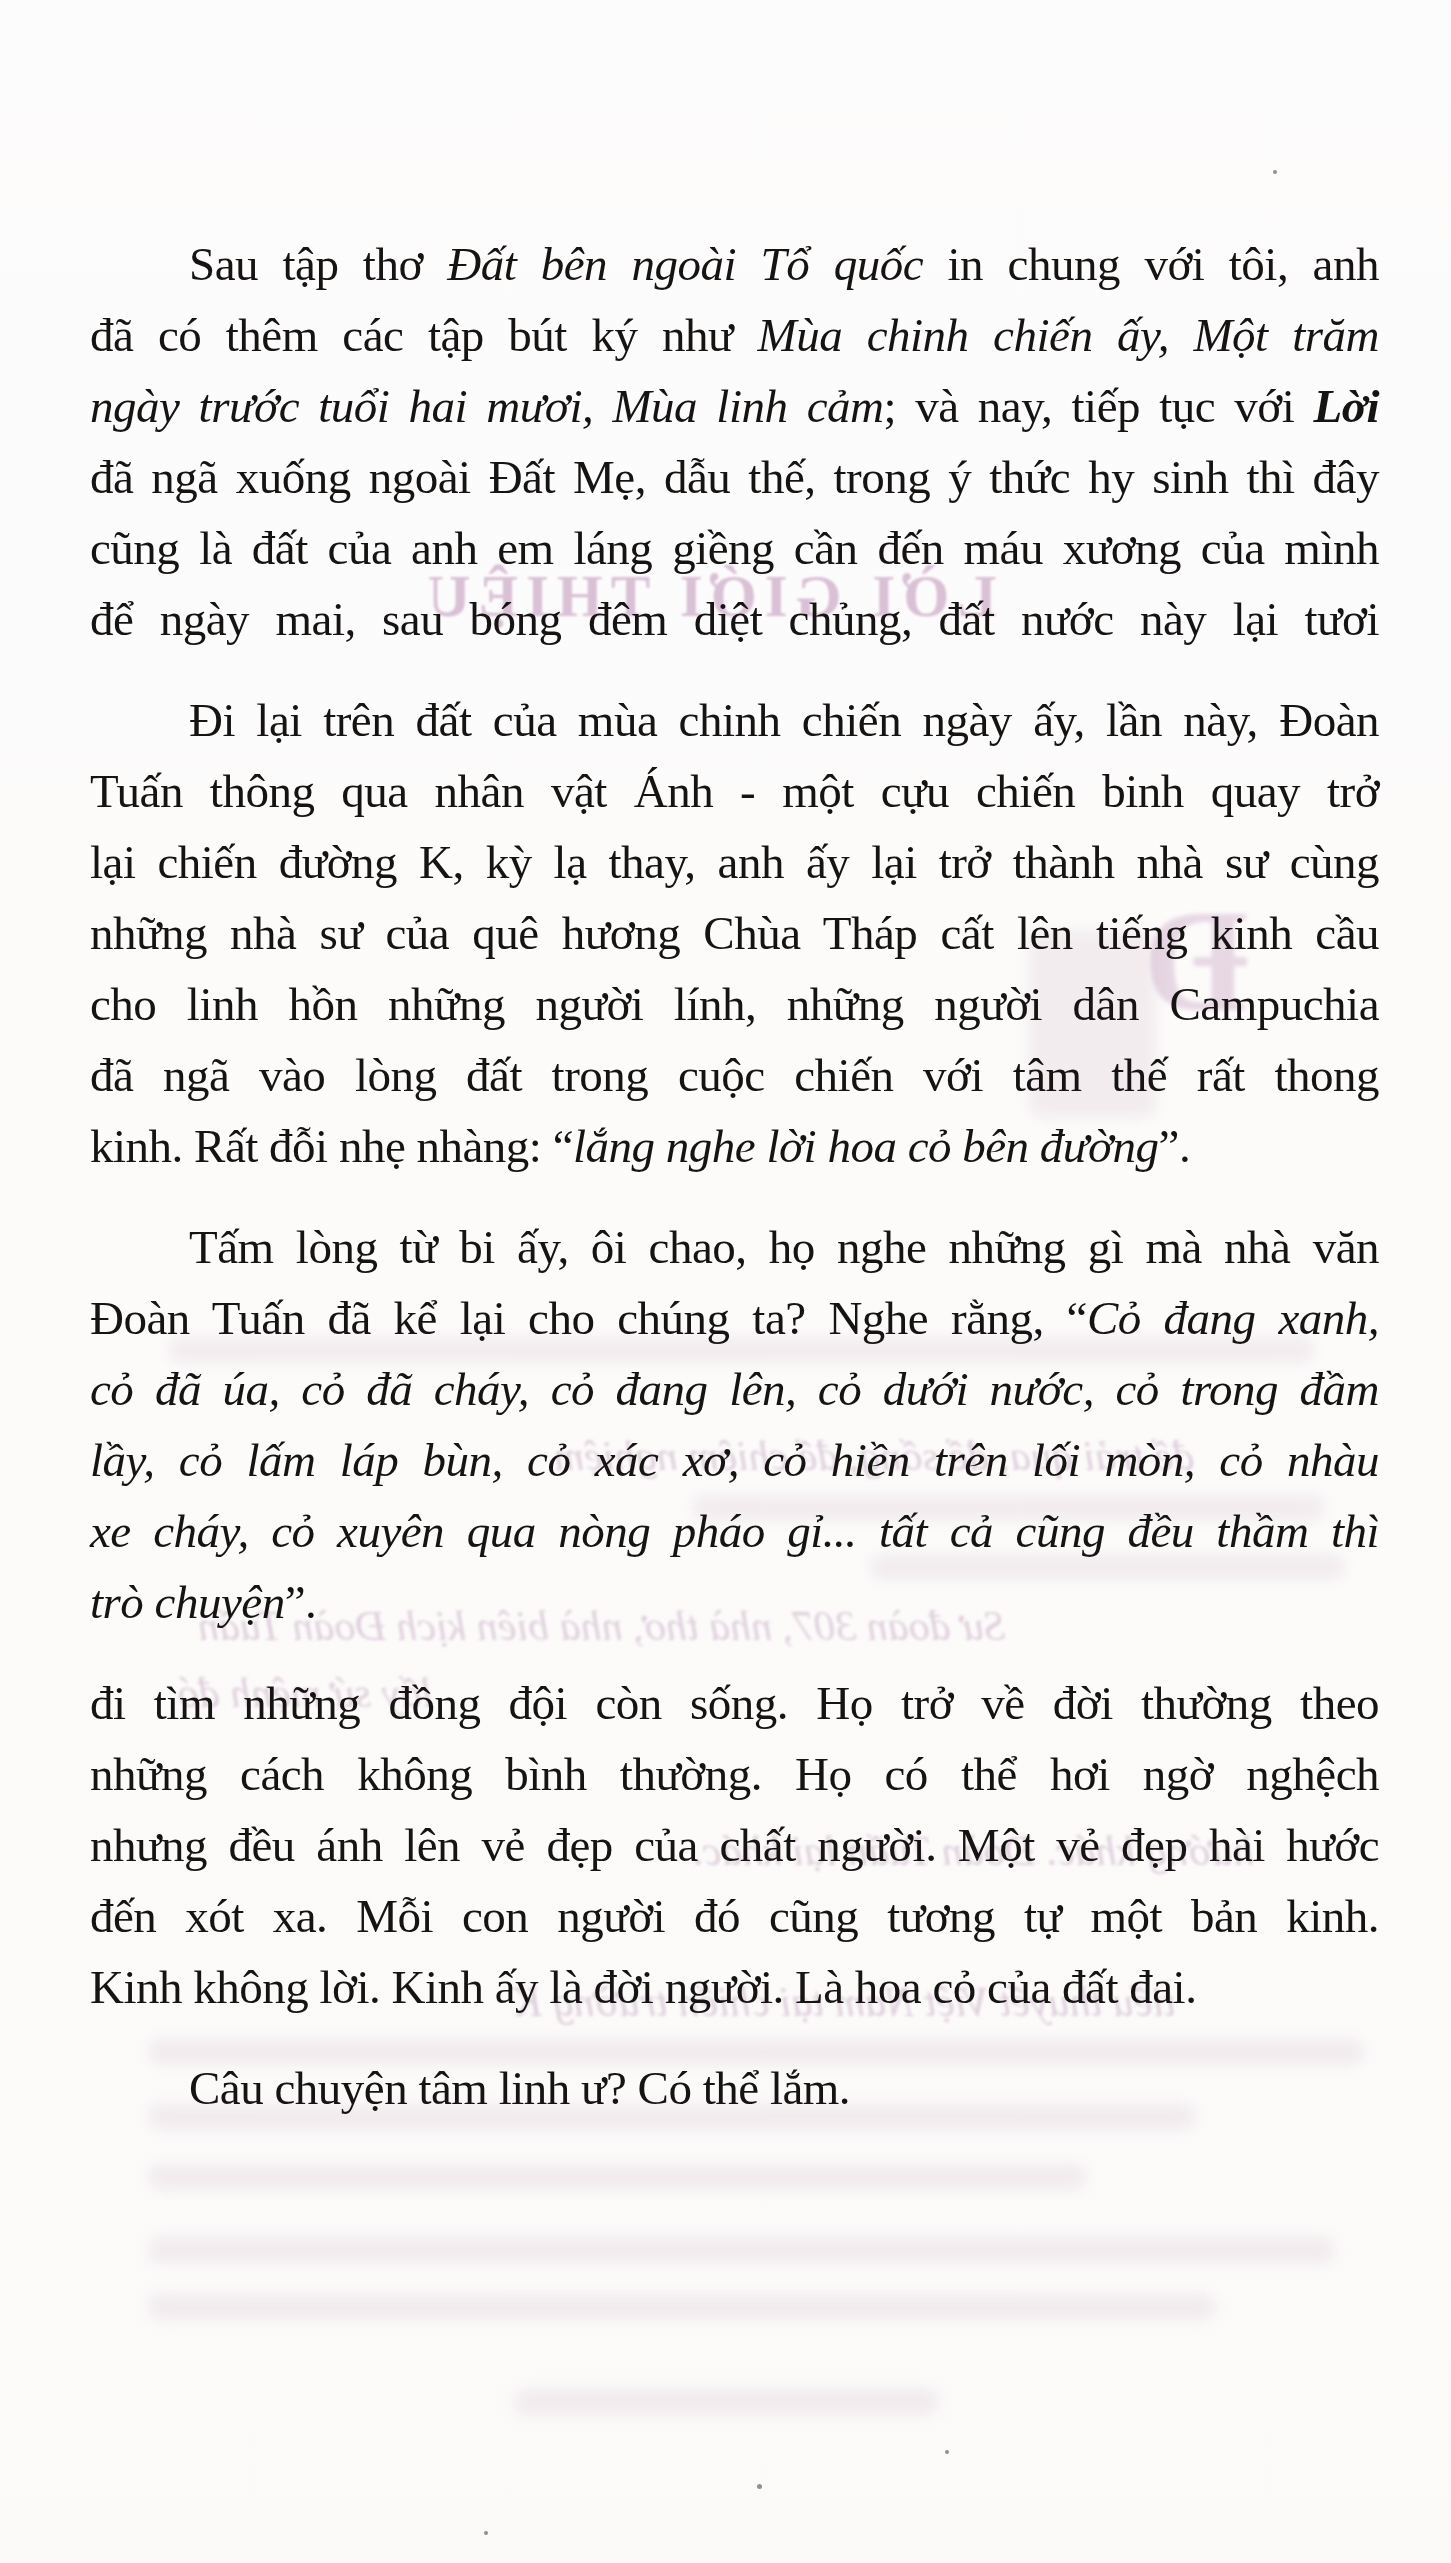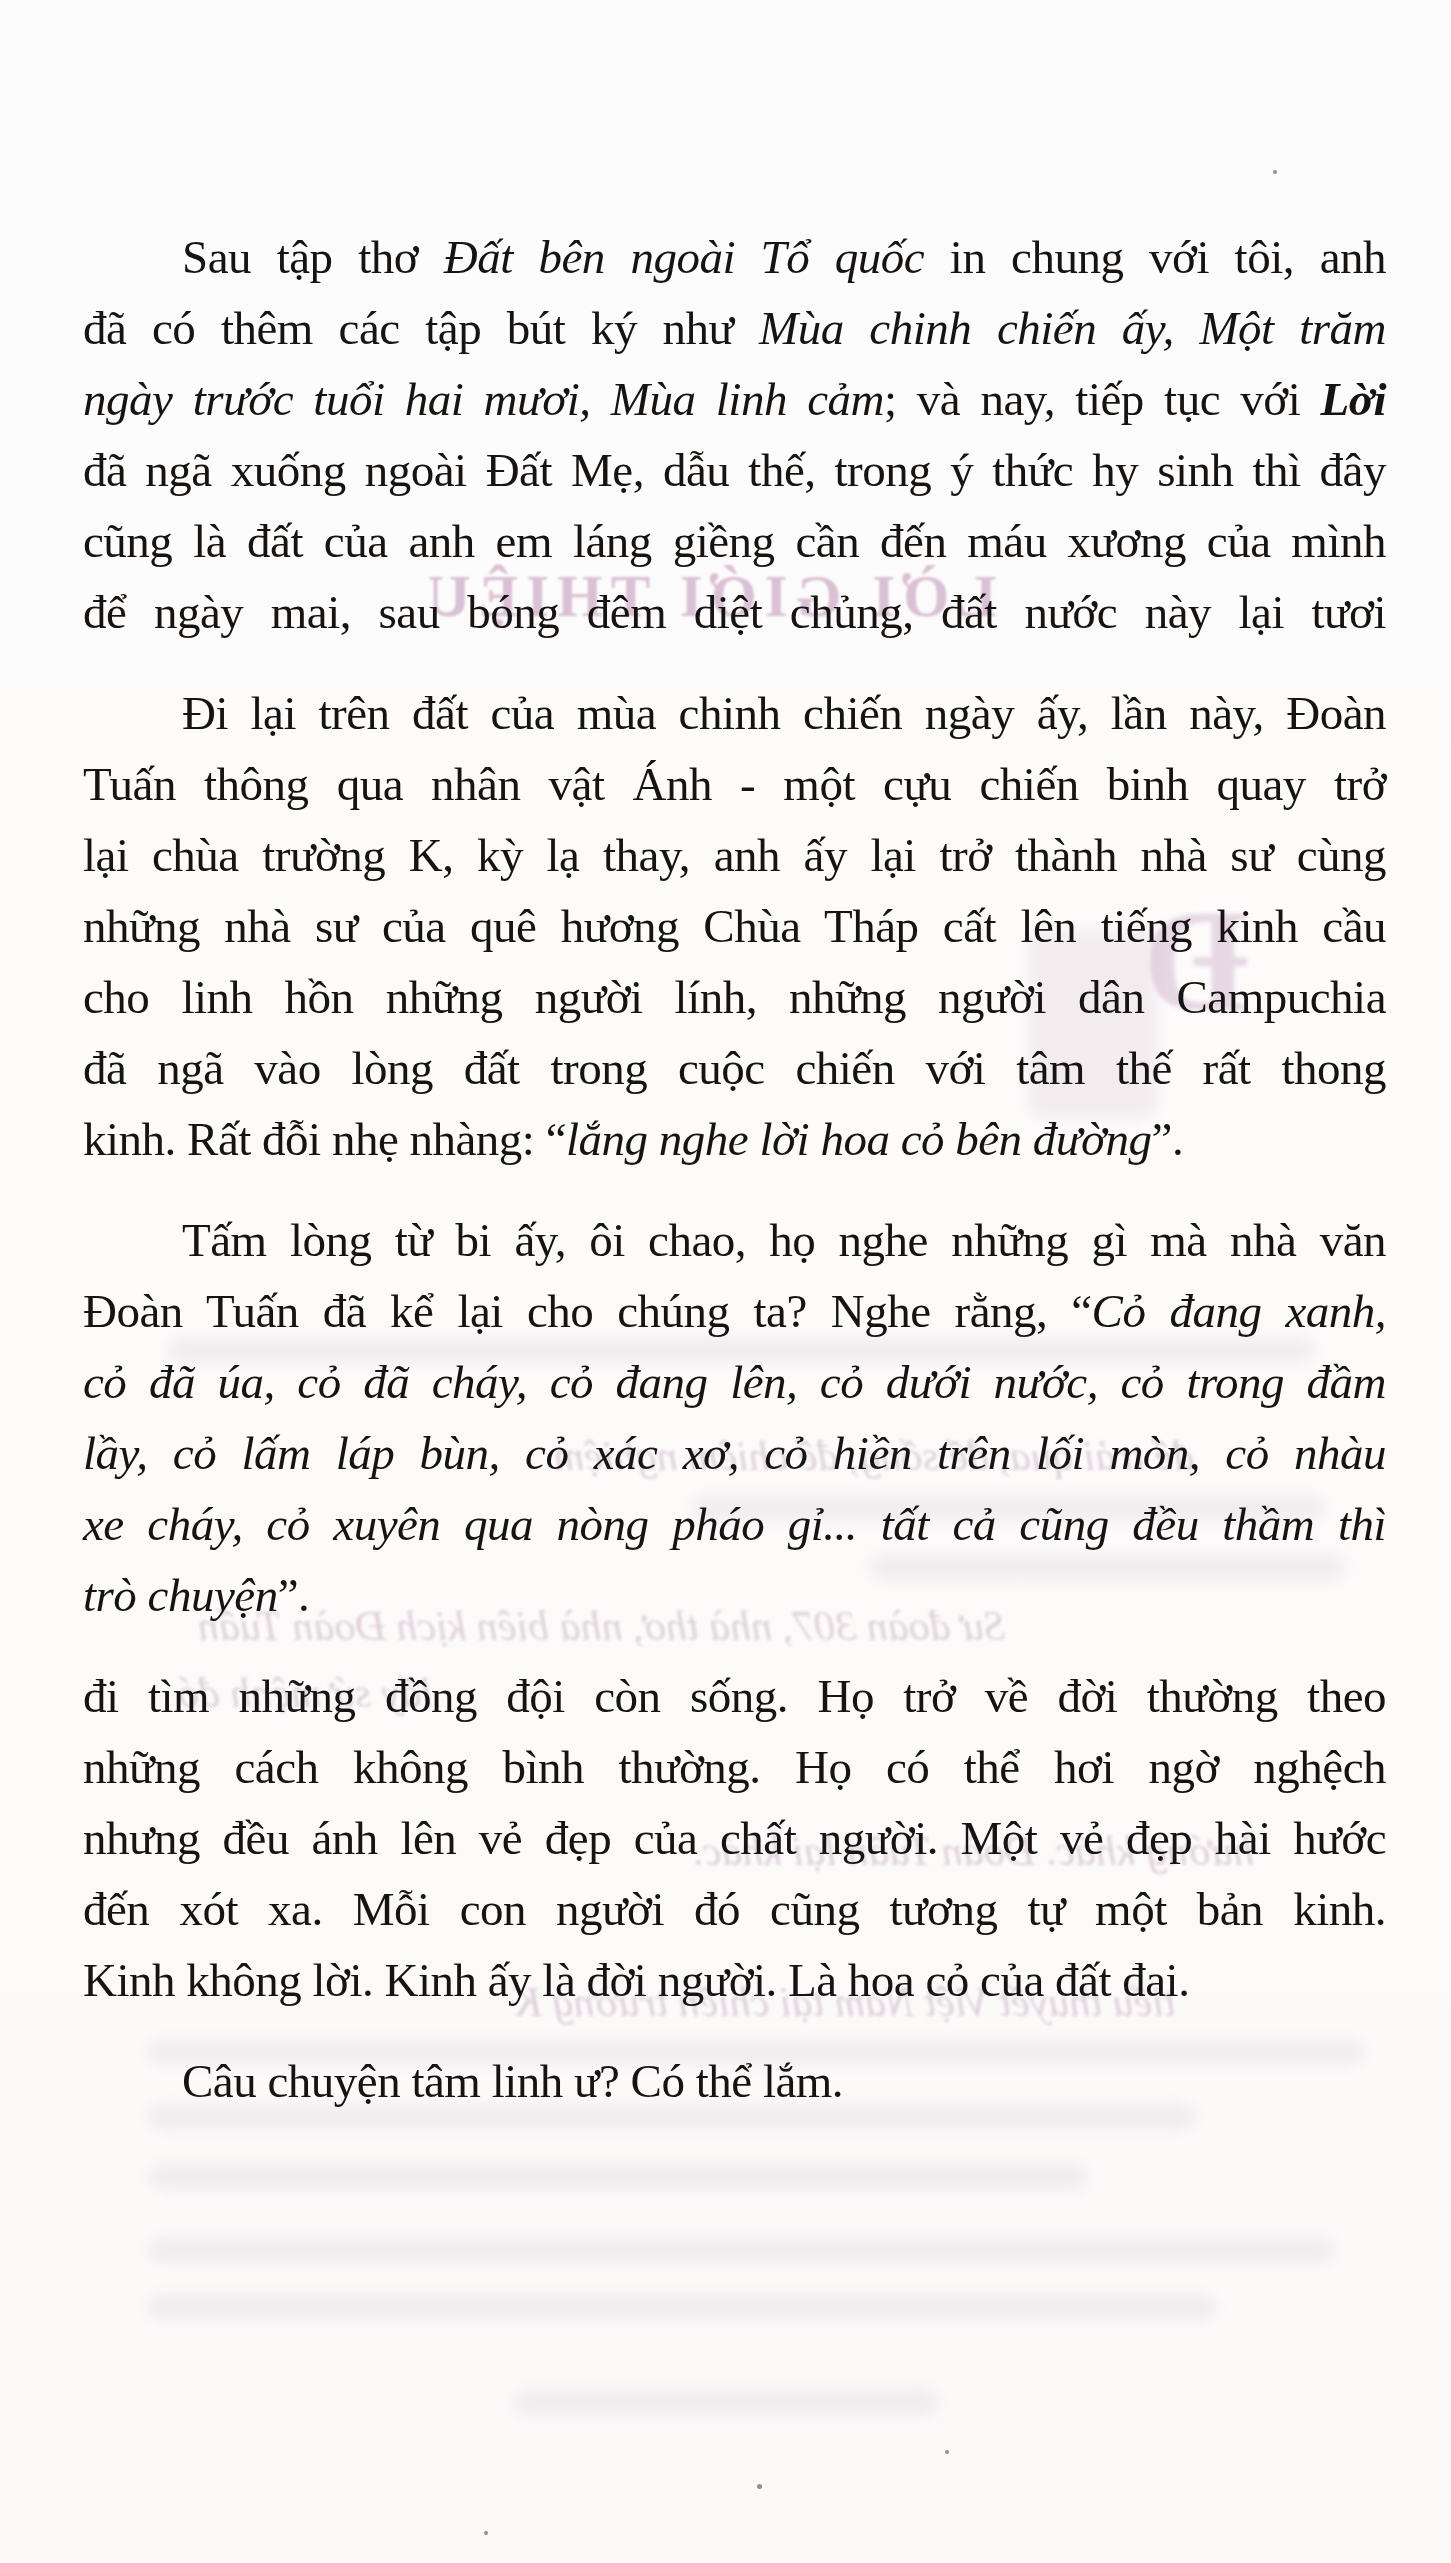--- a/index.html
+++ b/index.html
@@ -8,21 +8,21 @@
     width:1452px;height:2563px;
     background:linear-gradient(180deg,#fdfcfc 0%,#fcfbfa 55%,#fbfaf9 100%);
     overflow:hidden;
     font-family:"Liberation Serif","DejaVu Serif",serif;
     color:#161412;
   }
   
   .text-col{
     position:absolute;left:83px;top:222px;width:1303px;
   }
-  .para{margin:0;}
+  .para{margin:7px;}
   .para + .para{margin-top:30px;}
   .pline{
     height:71px;line-height:71px;
     font-size:47px;letter-spacing:-0.5px;
     text-align:justify;text-align-last:justify;text-justify:inter-word;
     white-space:nowrap;
   }
   .pline.lastline{text-align-last:left;}
   .pline.indent{padding-left:99px;}
   .seg-r{font-style:normal;font-weight:normal;}
@@ -99,21 +99,21 @@
         <div class="pline indent"><span class="seg-r">Sau tập thơ </span><span class="seg-i">Đất bên ngoài Tổ quốc</span><span class="seg-r"> in chung với tôi, anh</span></div>
         <div class="pline"><span class="seg-r">đã có thêm các tập bút ký như </span><span class="seg-i">Mùa chinh chiến ấy, Một trăm</span></div>
         <div class="pline"><span class="seg-i">ngày trước tuổi hai mươi, Mùa linh cảm</span><span class="seg-r">; và nay, tiếp tục với </span><span class="seg-b">Lời</span></div>
         <div class="pline"><span class="seg-r">đã ngã xuống ngoài Đất Mẹ, dẫu thế, trong ý thức hy sinh thì đây</span></div>
         <div class="pline"><span class="seg-r">cũng là đất của anh em láng giềng cần đến máu xương của mình</span></div>
         <div class="pline"><span class="seg-r">để ngày mai, sau bóng đêm diệt chủng, đất nước này lại tươi</span></div>
       </div>
       <div class="para">
         <div class="pline indent"><span class="seg-r">Đi lại trên đất của mùa chinh chiến ngày ấy, lần này, Đoàn</span></div>
         <div class="pline"><span class="seg-r">Tuấn thông qua nhân vật Ánh - một cựu chiến binh quay trở</span></div>
-        <div class="pline"><span class="seg-r">lại chùa trường K, kỳ lạ thay, anh ấy lại trở thành nhà sư cùng</span></div>
+        <div class="pline"><span class="seg-r">lại chiến đường K, kỳ lạ thay, anh ấy lại trở thành nhà sư cùng</span></div>
         <div class="pline"><span class="seg-r">những nhà sư của quê hương Chùa Tháp cất lên tiếng kinh cầu</span></div>
         <div class="pline"><span class="seg-r">cho linh hồn những người lính, những người dân Campuchia</span></div>
         <div class="pline"><span class="seg-r">đã ngã vào lòng đất trong cuộc chiến với tâm thế rất thong</span></div>
         <div class="pline lastline"><span class="seg-r">kinh. Rất đỗi nhẹ nhàng: “</span><span class="seg-i">lắng nghe lời hoa cỏ bên đường</span><span class="seg-r">”.</span></div>
       </div>
       <div class="para">
         <div class="pline indent"><span class="seg-r">Tấm lòng từ bi ấy, ôi chao, họ nghe những gì mà nhà văn</span></div>
         <div class="pline"><span class="seg-r">Đoàn Tuấn đã kể lại cho chúng ta? Nghe rằng, “</span><span class="seg-i">Cỏ đang xanh,</span></div>
         <div class="pline"><span class="seg-i">cỏ đã úa, cỏ đã cháy, cỏ đang lên, cỏ dưới nước, cỏ trong đầm</span></div>
         <div class="pline"><span class="seg-i">lầy, cỏ lấm láp bùn, cỏ xác xơ, cỏ hiền trên lối mòn, cỏ nhàu</span></div>

